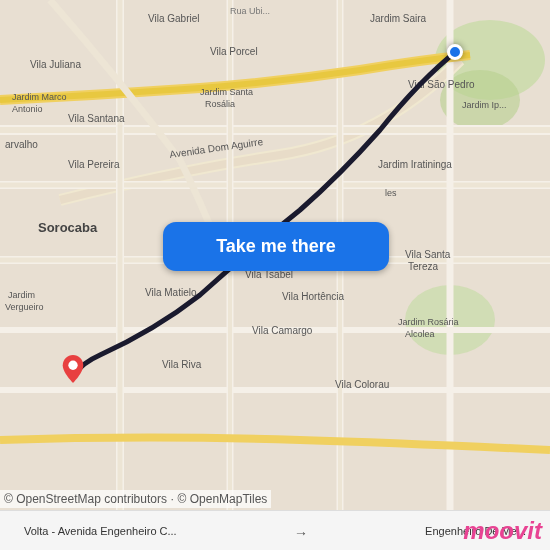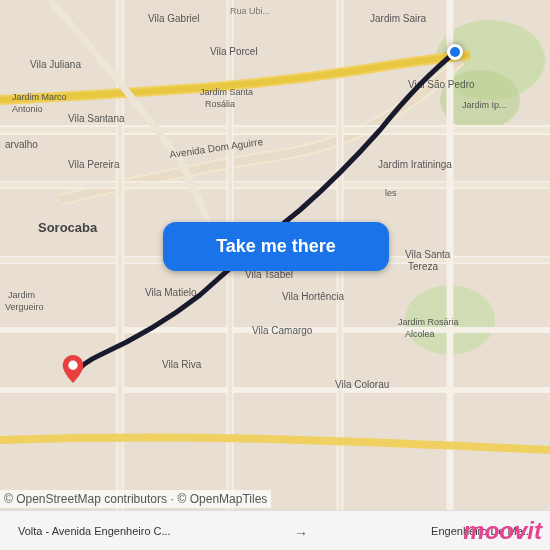--- a/index.html
+++ b/index.html
@@ -53,21 +53,21 @@
       position: absolute;
       bottom: 0;
       left: 0;
       width: 100%;
       height: 40px;
       background-color: #f5f5f5;
       border-top: 1px solid #ddd;
       display: flex;
       align-items: center;
       justify-content: space-between;
-      padding: 0 18px;
+      padding: 0 24px;
       z-index: 20;
     }
 
     .bottom-item {
       font-size: 11px;
       color: #333;
       white-space: nowrap;
       overflow: hidden;
       text-overflow: ellipsis;
       max-width: 200px;

